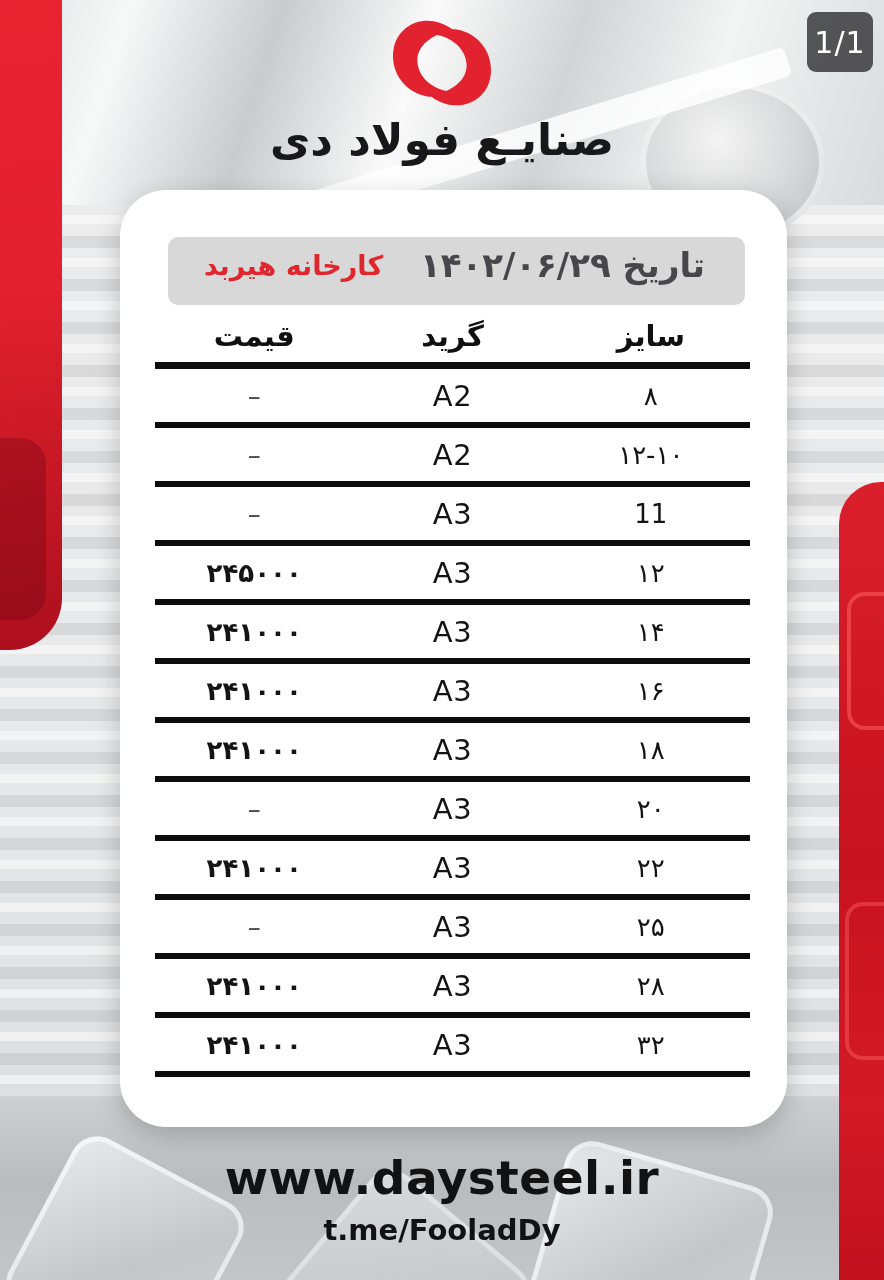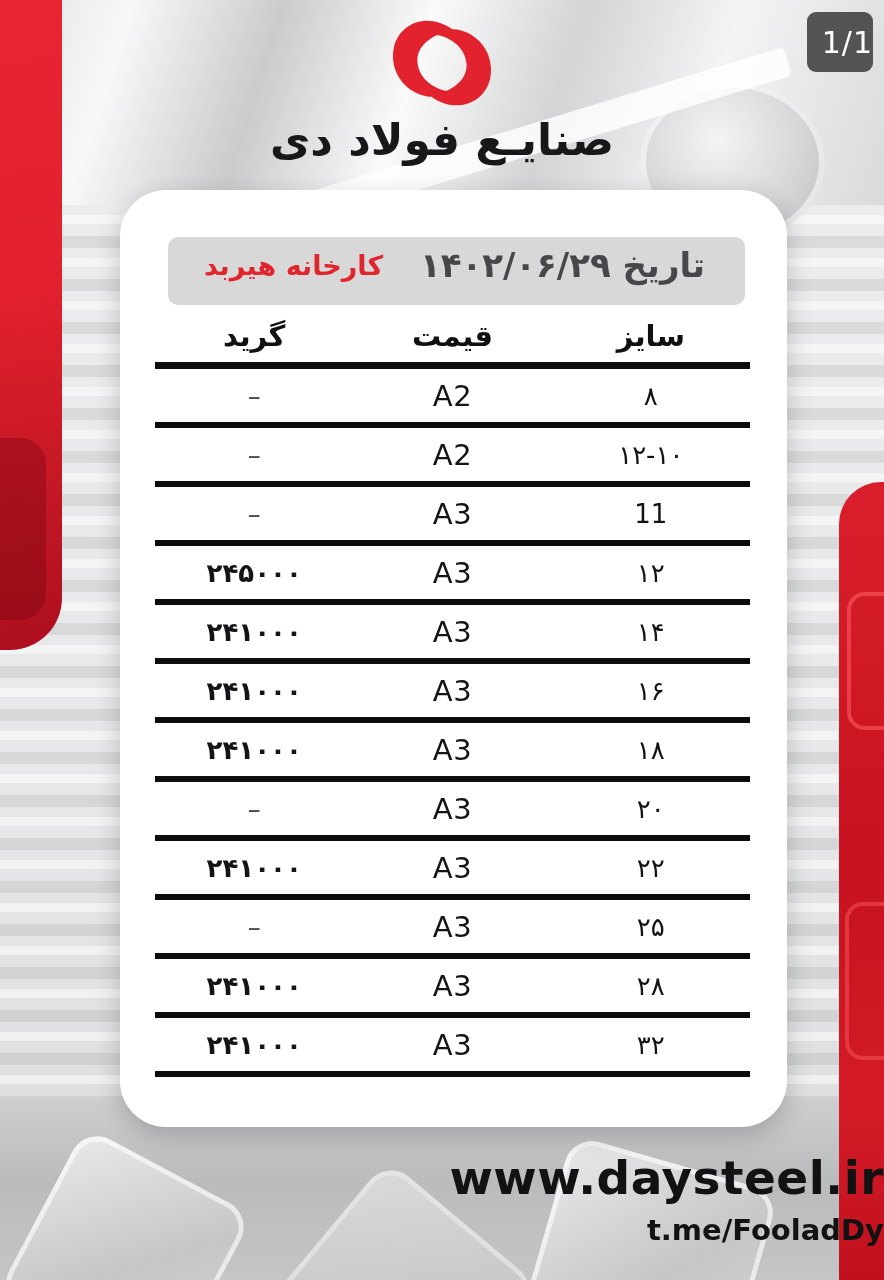--- a/index.html
+++ b/index.html
@@ -39,21 +39,21 @@
   .red-right{position:absolute;right:0;top:482px;bottom:0;width:45px;z-index:3;overflow:hidden;
     border-top-left-radius:42px;
     background:linear-gradient(180deg,#da1f2c 0%,#c8121f 48%,#d41a27 78%,#c0101d 100%);}
   .red-right::before{content:"";position:absolute;left:8px;top:110px;width:80px;height:130px;
     border:4px solid rgba(255,96,100,.55);border-radius:18px;}
   .red-right::after{content:"";position:absolute;left:6px;top:420px;width:80px;height:150px;
     border:4px solid rgba(255,96,100,.45);border-radius:18px;}
   
   .page-badge{position:absolute;right:11px;top:12px;width:66px;height:60px;z-index:6;
     background:rgba(70,70,73,.92);border-radius:9px;color:#fff;
-    display:flex;align-items:center;justify-content:flex-end;
+    display:flex;align-items:center;justify-content:center;
     font-size:30px;font-weight:400;letter-spacing:1px;}
   
   .brand{position:absolute;left:0;right:0;top:14px;text-align:center;z-index:4;}
   .brand svg{display:block;margin:0 auto;}
   .brand-title{direction:rtl;margin-top:2px;font-size:44px;font-weight:700;color:#18181a;}
   
   .card{position:absolute;left:120px;top:190px;width:667px;height:937px;z-index:5;
     background:#ffffff;border-radius:46px;box-shadow:0 8px 26px rgba(0,0,0,.20);}
   .info-bar{position:absolute;left:48px;right:42px;top:47px;height:68px;
     background:#d8d8d8;border-radius:10px;box-sizing:border-box;
@@ -64,21 +64,21 @@
   .thead .cell{flex:1;display:flex;align-items:center;justify-content:center;
     direction:rtl;font-size:29px;font-weight:700;color:#101012;}
   .tbody{position:absolute;left:35px;right:37px;top:172px;border-top:7px solid #0d0d0d;}
   .trow{height:53px;border-bottom:6px solid #0d0d0d;display:flex;align-items:center;}
   .trow .cell{flex:1;text-align:center;color:#141416;}
   .cell.price{font-size:26px;font-weight:700;}
   .cell.price.empty{font-weight:400;color:#4a4a4c;}
   .cell.grade{font-size:29px;font-weight:400;letter-spacing:.5px;}
   .cell.size{font-size:26px;font-weight:400;}
   
-  .footer{position:absolute;left:0;right:0;top:1150px;text-align:right;z-index:4;color:#121213;}
+  .footer{position:absolute;left:0;right:0;top:1150px;text-align:center;z-index:4;color:#121213;}
   .site{font-size:47px;font-weight:700;letter-spacing:.5px;}
   .tg{margin-top:8px;font-size:29px;font-weight:700;}
 </style>
 </head>
 <body>
 
 <div class="screen">
 
   <div class="bg-top"></div>
   <div class="pipe-end"></div>
@@ -103,22 +103,22 @@
     <div class="brand-title">صنایـع فولاد دی</div>
   </div>
 
   <div class="card">
     <div class="info-bar">
       <span class="factory">کارخانه هیربد</span>
       <span class="date">تاریخ ۱۴۰۲/۰۶/۲۹</span>
     </div>
 
     <div class="thead">
+      <div class="cell">قیمت</div>
       <div class="cell">گرید</div>
-      <div class="cell">قیمت</div>
       <div class="cell">سایز</div>
     </div>
 
     <div class="tbody">
     <div class="trow">
       <div class="cell price empty">–</div>
       <div class="cell grade">A2</div>
       <div class="cell size">۸</div>
     </div>
 

